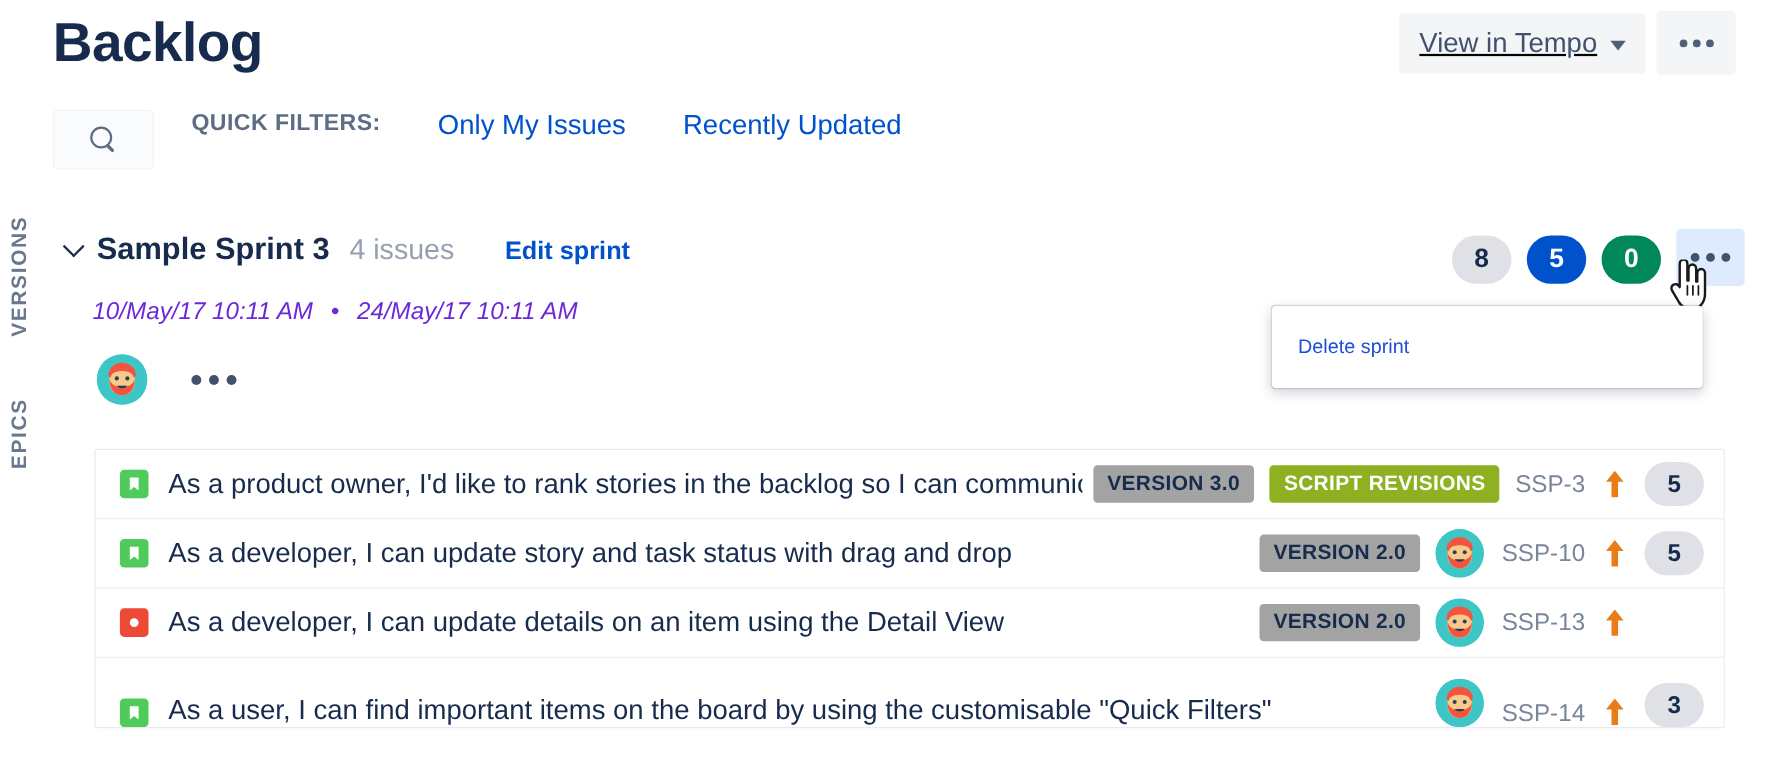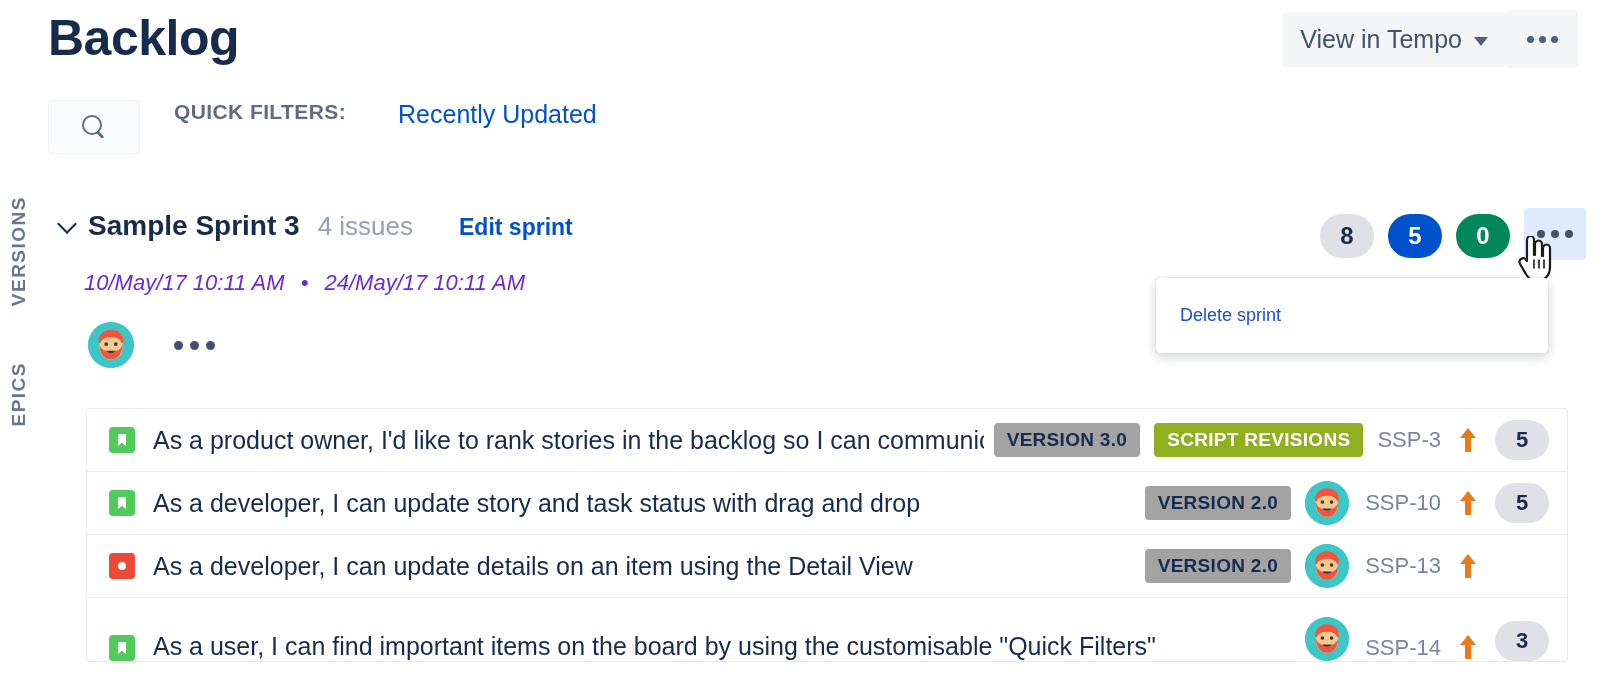--- a/index.html
+++ b/index.html
@@ -21,20 +21,22 @@
     color: #172b4d;
     letter-spacing: -0.5px;
     line-height: 1.2;
   }
 
   .header-actions {
     position: absolute;
     right: 30px; top: 10px;
     display: flex;
     align-items: center;
+    gap: 10px;
+    text-decoration: underline;
   }
   .btn-tempo {
     background: #f4f5f7;
     border: none;
     border-radius: 4px;
     padding: 13px 18px;
     font-size: 25px;
     color: #42526e;
     font-family: "Liberation Sans", sans-serif;
     display: flex;
@@ -374,20 +376,21 @@
       <span class="dot-dark"></span>
       <span class="dot-dark"></span>
     </button>
   </div>
 
   <div class="filter-bar">
     <div class="search-box">
       <span class="search-glyph"></span>
     </div>
     <span class="qf-label">QUICK FILTERS:</span>
+    <a class="qf-link">Only My Issues</a>
     <a class="qf-link">Recently Updated</a>
   </div>
 
   <div class="rail rail-versions">VERSIONS</div>
   <div class="rail rail-epics">EPICS</div>
 
   <div class="sprint-head">
     <span class="chev"></span>
     <span class="sprint-name">Sample Sprint 3</span>
     <span class="sprint-count">4 issues</span>

